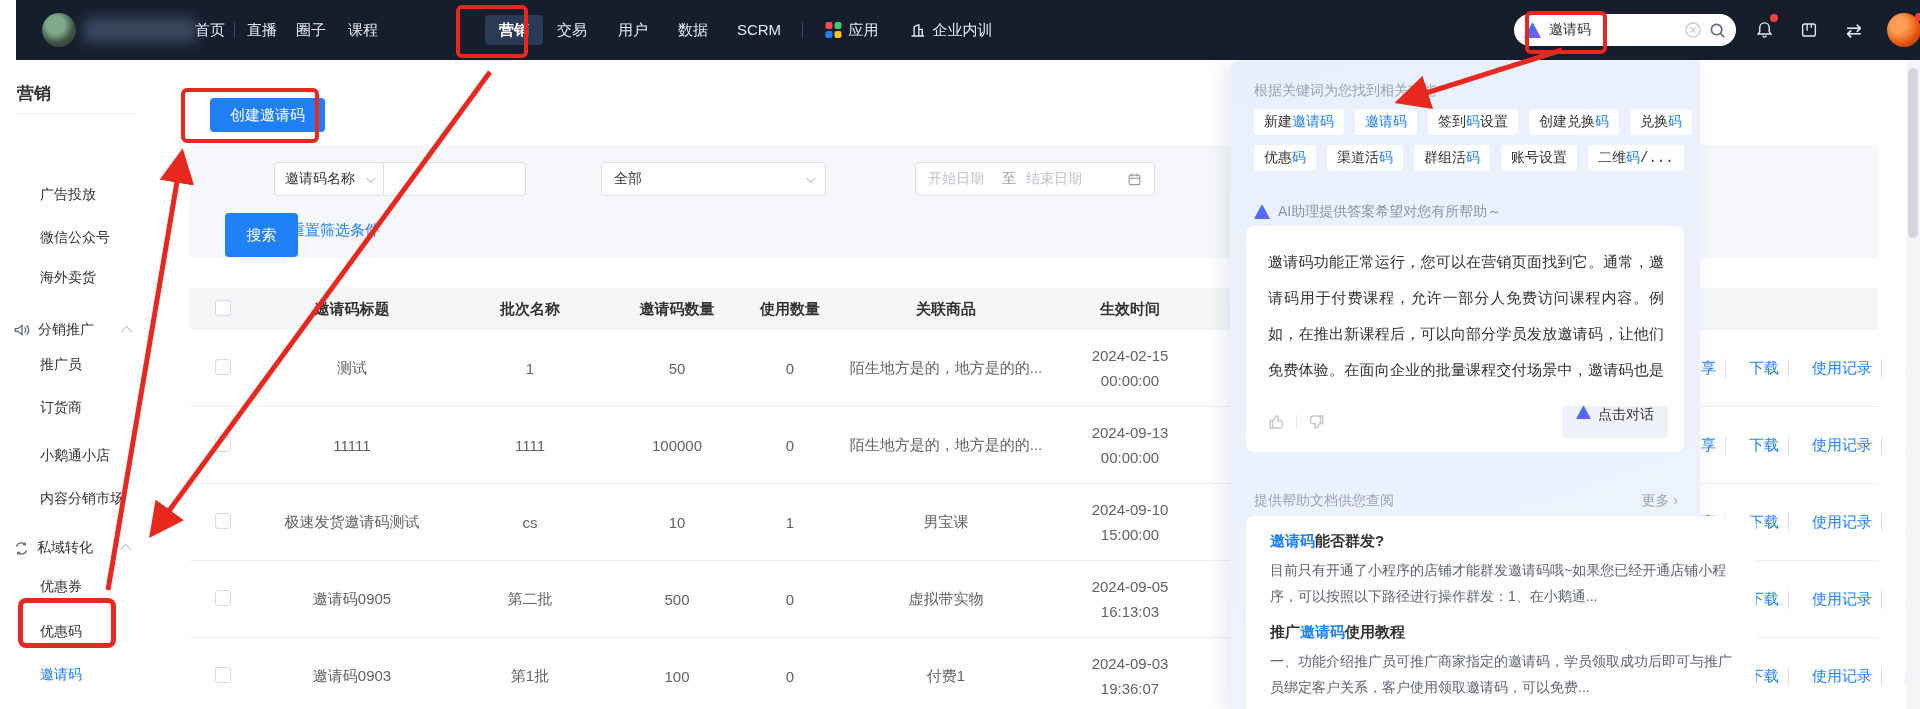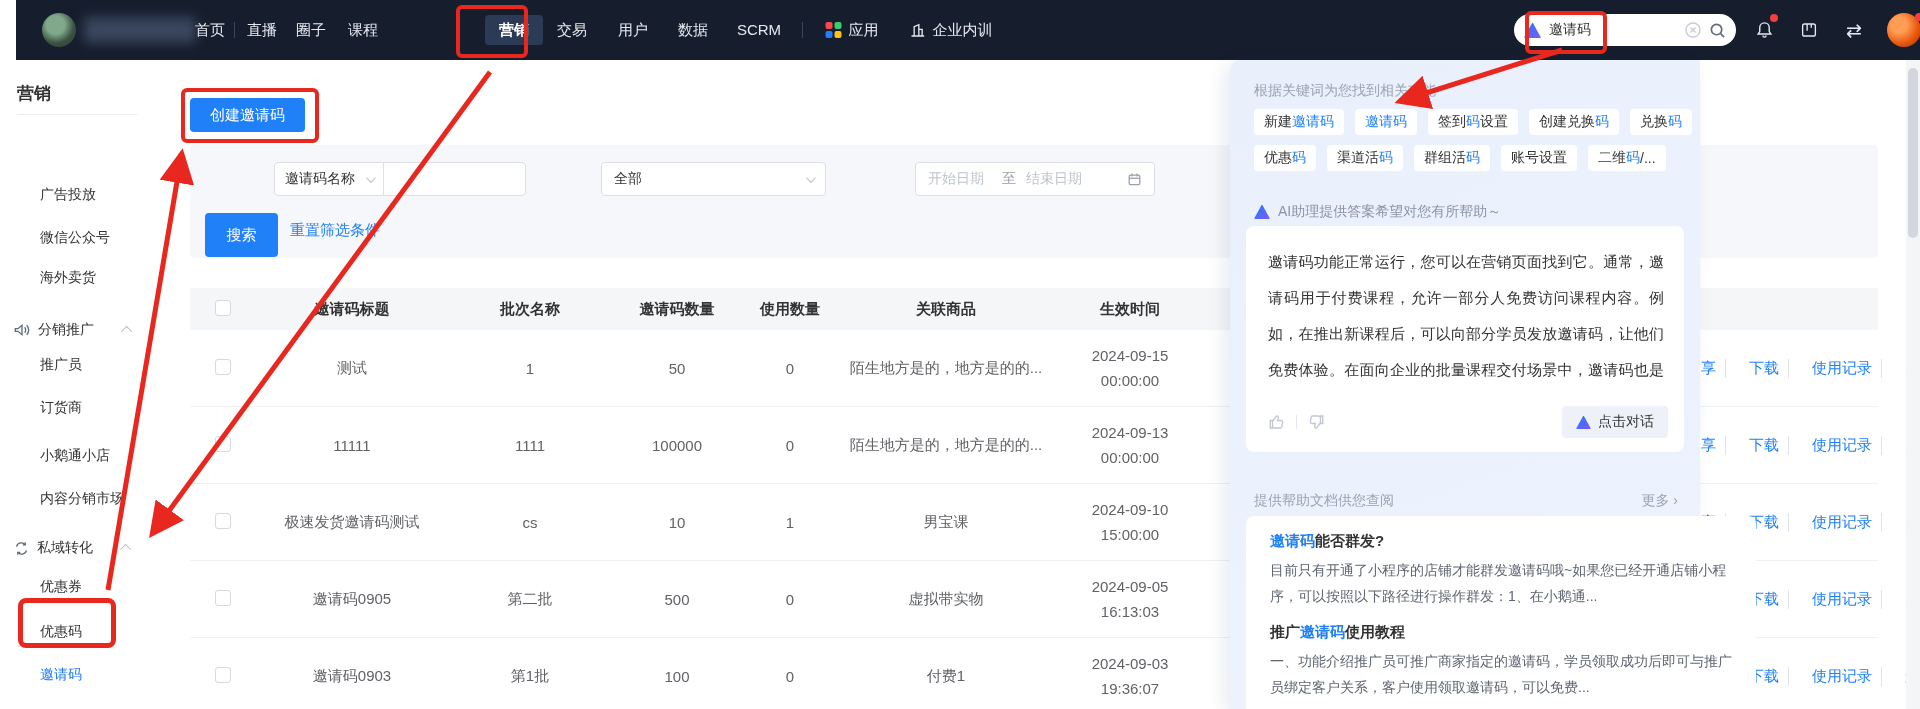--- a/index.html
+++ b/index.html
@@ -35,21 +35,21 @@
   .sidebar { position:absolute; left:0; top:60px; width:190px; height:649px; background:#fff; z-index:1; }
   .sb-title { position:absolute; left:17px; top:22px; font-size:17px; font-weight:bold; color:#333; }
   .sb-div { position:absolute; left:17px; top:54px; width:120px; height:1px; background:#ececec; }
   .sb-item { position:absolute; left:40px; font-size:14px; color:#333; cursor:pointer; white-space:nowrap; }
   .sb-item.active { color:#1f7bf4; }
   .sb-group { position:absolute; left:14px; font-size:14px; color:#333; display:flex; align-items:center; gap:8px; cursor:pointer; }
   .caret-up { width:8px; height:8px; border-left:1.5px solid #b6bcc6; border-top:1.5px solid #b6bcc6;
     transform:rotate(45deg) translateY(2px); margin-left:22px; }
 
   
-  .btn-primary { background:#2080f7; color:#fff; border:none; border-radius:4px; font-size:15px; cursor:pointer; }
+  .btn-primary { background:#2080f7; color:#fff; border:none; border-radius:4px; font-size:15px; cursor:pointer;margin-left:20px; }
   .create-btn { position:absolute; left:190px; top:98px; width:115px; height:34px; z-index:2; }
   .filter-card { position:absolute; left:190px; top:145px; width:1688px; height:113px; background:#f6f7fa; border-radius:4px; z-index:1; }
   .flabel { position:absolute; font-size:15px; color:#333; top:168px; }
   .fbox { position:absolute; top:162px; height:34px; background:#fff; border:1px solid #dcdfe6; display:flex; align-items:center; }
   .sel-chevron { width:7px; height:7px; border-right:1.5px solid #b6bcc6; border-bottom:1.5px solid #b6bcc6; transform:rotate(45deg) translateY(-2px); }
   .search-btn { position:absolute; left:205px; top:213px; width:73px; height:44px; z-index:2; }
   .reset-link { position:absolute; left:290px; top:221px; font-size:15px; color:#2080f7; cursor:pointer; z-index:2; }
   .ph { color:#bfc4cc; }
 
   
@@ -69,30 +69,30 @@
   .scroll-track { position:absolute; left:1906px; top:60px; width:14px; height:649px; background:#f4f5f7; z-index:4; }
   .scroll-thumb { position:absolute; left:2px; top:8px; width:10px; height:170px; border-radius:5px; background:#d3d6dc; }
 
   
   .overlay { position:absolute; left:1230px; top:60px; width:470px; height:649px; z-index:10;
     background:linear-gradient(160deg,#e9f0fc 0%, #ecf2fd 55%, #eef3fd 100%);
     border-radius:10px 0 0 0; box-shadow:-6px 4px 18px rgba(30,60,120,.10); }
   .ov-heading { position:absolute; left:24px; font-size:14px; color:#9aa3b2; }
   .chips { position:absolute; left:24px; display:flex; gap:11px; }
   .chip { height:26px; background:#fff; border-radius:4px; padding:0 10px; display:flex; align-items:center;
-    font-size:14px; color:#333; cursor:pointer; white-space:nowrap; }
+    font-size:14px; color:#333; cursor:pointer; white-space:nowrap;font-family:Liberation Mono, monospace; }
   .chip .kw { color:#2080f7; }
   .ai-row { position:absolute; left:24px; top:143px; display:flex; align-items:center; gap:8px; font-size:14px; color:#8a94a6; }
   .answer-card { position:absolute; left:16px; top:166px; width:438px; height:226px; background:#fff; border-radius:8px; padding:18px 20px 0 22px; }
   .answer-text { font-size:15px; color:#333; line-height:36px; text-align:justify; height:148px; overflow:hidden; }
   .ans-foot { position:absolute; left:22px; right:16px; bottom:14px; display:flex; align-items:center; }
   .thumbs { display:flex; align-items:center; gap:10px; color:#c2c7d0; }
   .thumb-sep { width:1px; height:14px; background:#e3e6ea; }
   .chat-btn { margin-left:auto; height:32px; background:#eef1f7; border-radius:4px; border:none; padding:0 14px;
-    display:flex; align-items:center; gap:7px; font-size:14px; color:#333; cursor:pointer; }
+    display:flex; gap:7px; font-size:14px; color:#333; cursor:pointer; }
   .docs-head-row { position:absolute; left:24px; top:432px; width:424px; display:flex; font-size:14px; color:#9aa3b2; }
   .more-link { margin-left:auto; color:#9aa3b2; cursor:pointer; font-size:14px; }
   .docs-card { position:absolute; left:16px; top:456px; width:510px; height:193px; background:#fff; border-radius:8px 8px 0 0; padding:16px 18px 0 24px; overflow:hidden; }
   .doc-item { margin-bottom:14px; cursor:pointer; }
   .doc-title { font-size:15px; font-weight:bold; color:#333; margin-bottom:6px; }
   .doc-title .kw { color:#2080f7; }
   .doc-desc { font-size:14px; color:#5f6670; line-height:26px; max-height:52px; overflow:hidden; }
 
   
   .anno-box { position:absolute; border:4px solid #e8281e; border-radius:6px; z-index:50; pointer-events:none; }
@@ -260,21 +260,21 @@
     </div>
 
     <div class="trow tbody-row">
       <div class="tc-check"><span class="checkbox" style="display:inline-block"></span></div>
       <div class="tc">测试</div>
       <div class="tc">1</div>
       <div class="tc">50</div>
       <div class="tc">0</div>
       <div class="tc">陌生地方是的，地方是的的...</div>
       <div class="datecell">
-          <div>2024-09-15</div>
+          <div>2024-02-15</div>
           <div>00:00:00</div>
         </div>
       <div></div>
       <div class="actions">
         <a>分享</a>
         <a>下载</a>
         <a>使用记录</a>
         <a>失效</a>
       </div>
     </div>

